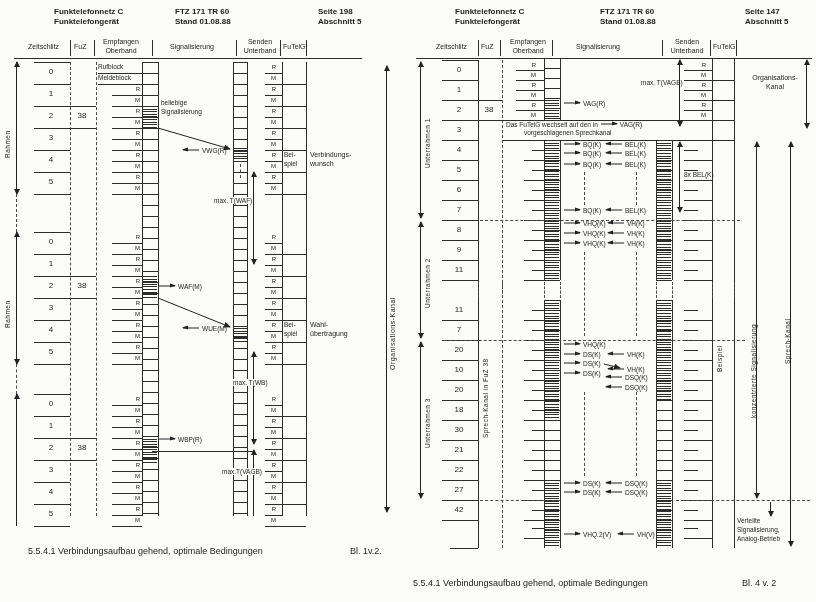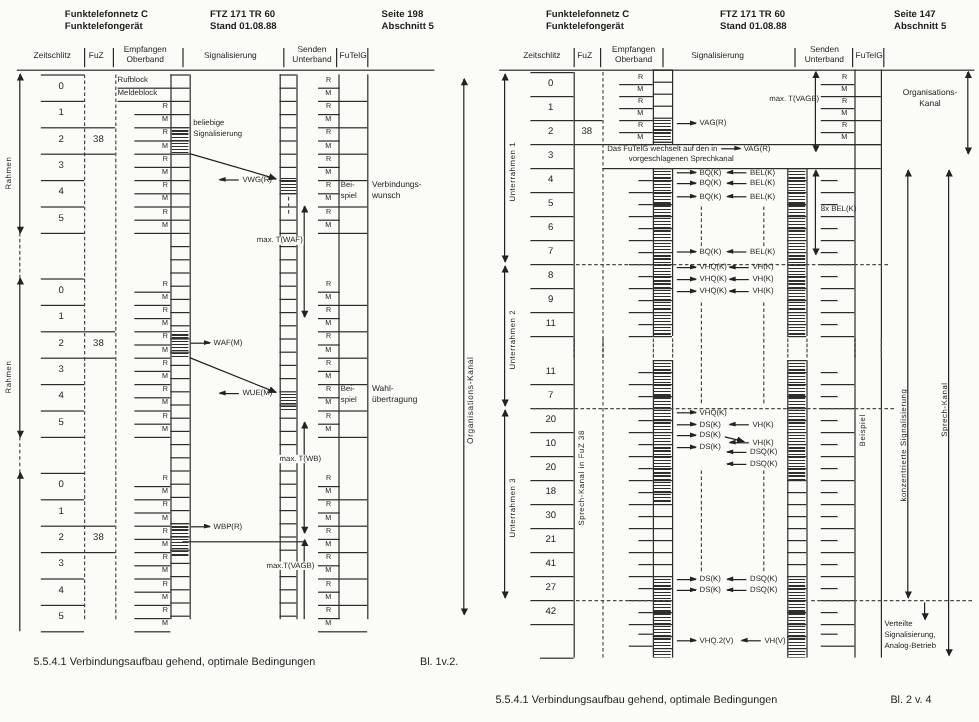--- a/index.html
+++ b/index.html
@@ -435,21 +435,21 @@
     <div class="t t65 rot" style="left:482px;top:268px;height:170px">Sprech-Kanal in FuZ 38</div>
     <div class="t t65 rot" style="left:716px;top:326px;height:46px">Beispiel</div>
     <div class="t t65 rot lbl" style="left:749px;top:278px;height:140px">konzentrierte Signalisierung</div>
     <div class="t t65 rot lbl" style="left:783px;top:292px;height:72px">Sprech-Kanal</div>
 
     <div class="t t65" style="left:737px;top:517px">Verteilte</div>
     <div class="t t65" style="left:737px;top:526px">Signalisierung,</div>
     <div class="t t65" style="left:737px;top:535px">Analog-Betrieb</div>
 
     <div class="t t9" style="left:413px;top:578px">5.5.4.1 Verbindungsaufbau gehend, optimale Bedingungen</div>
-    <div class="t t9" style="left:742px;top:578px">Bl. 2 v. 4</div>
+    <div class="t t9" style="left:742px;top:578px">Bl. 4 v. 2</div>
   <div class="hl" style="left: 416px; top: 58px; width: 396px;"></div>
       <div class="vl" style="left: 478px; top: 40px; height: 16px;"></div>
       <div class="vl" style="left: 500px; top: 40px; height: 16px;"></div>
       <div class="vl" style="left: 552px; top: 40px; height: 16px;"></div>
       <div class="vl" style="left: 662px; top: 40px; height: 16px;"></div>
       <div class="vl" style="left: 710px; top: 40px; height: 16px;"></div>
       <div class="vl" style="left: 736px; top: 40px; height: 16px;"></div>
       <div class="vl" style="left: 478px; top: 60px; height: 488px;"></div>
       <div class="dv" style="left: 502px; top: 60px; height: 488px;"></div>
       <div class="vl" style="left: 712px; top: 58px; height: 490px;"></div>
@@ -688,21 +688,21 @@
       <div class="hl" style="left: 532px; top: 430px; width: 12px;"></div>
       <div class="hl" style="left: 684px; top: 440px; width: 28px;"></div>
       <div class="hl" style="left: 684px; top: 430px; width: 14px;"></div>
       <div class="hl" style="left: 442px; top: 460px; width: 36px;"></div>
       <div class="t t8 ctr" style="left: 442px; top: 446px; width: 34px;">21</div>
       <div class="hl" style="left: 524px; top: 460px; width: 20px;"></div>
       <div class="hl" style="left: 532px; top: 450px; width: 12px;"></div>
       <div class="hl" style="left: 684px; top: 460px; width: 28px;"></div>
       <div class="hl" style="left: 684px; top: 450px; width: 14px;"></div>
       <div class="hl" style="left: 442px; top: 480px; width: 36px;"></div>
-      <div class="t t8 ctr" style="left: 442px; top: 466px; width: 34px;">41</div>
+      <div class="t t8 ctr" style="left: 442px; top: 466px; width: 34px;">22</div>
       <div class="hl" style="left: 524px; top: 480px; width: 20px;"></div>
       <div class="hl" style="left: 532px; top: 470px; width: 12px;"></div>
       <div class="hl" style="left: 684px; top: 480px; width: 28px;"></div>
       <div class="hl" style="left: 684px; top: 470px; width: 14px;"></div>
       <div class="hl" style="left: 442px; top: 500px; width: 36px;"></div>
       <div class="t t8 ctr" style="left: 442px; top: 486px; width: 34px;">27</div>
       <div class="hl" style="left: 524px; top: 500px; width: 20px;"></div>
       <div class="hl" style="left: 532px; top: 490px; width: 12px;"></div>
       <div class="hl" style="left: 684px; top: 500px; width: 28px;"></div>
       <div class="hl" style="left: 684px; top: 490px; width: 14px;"></div>

